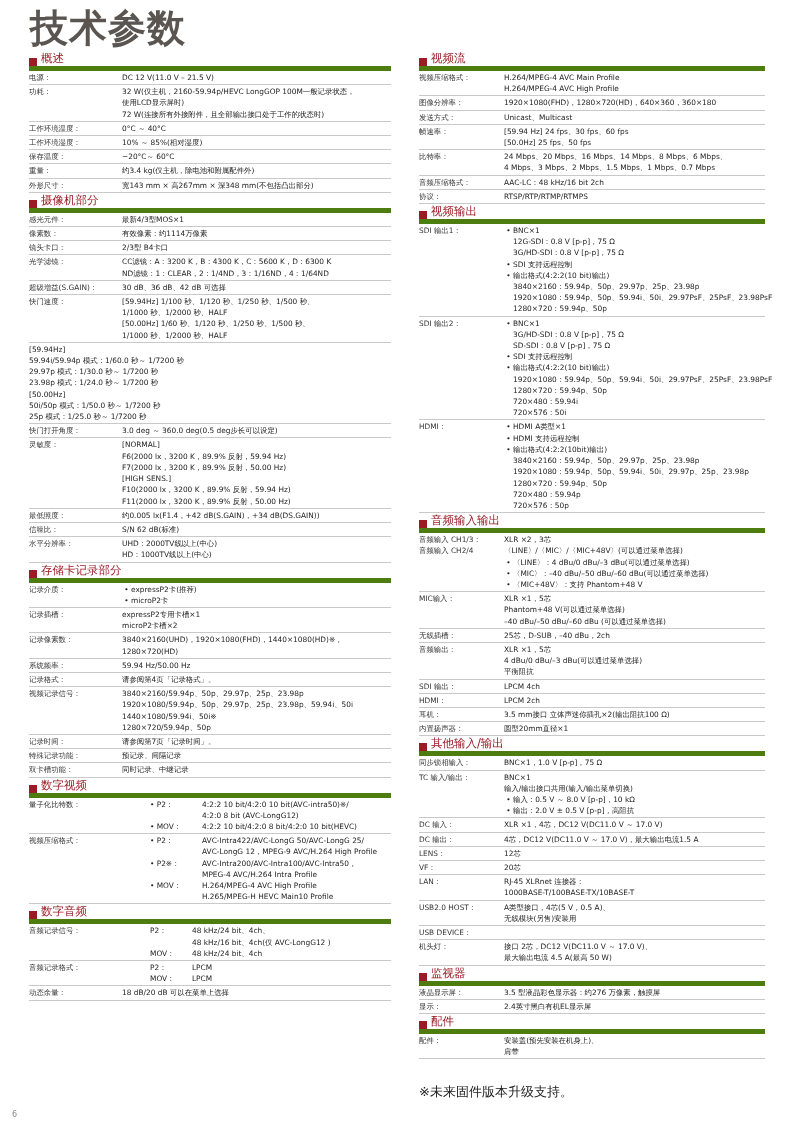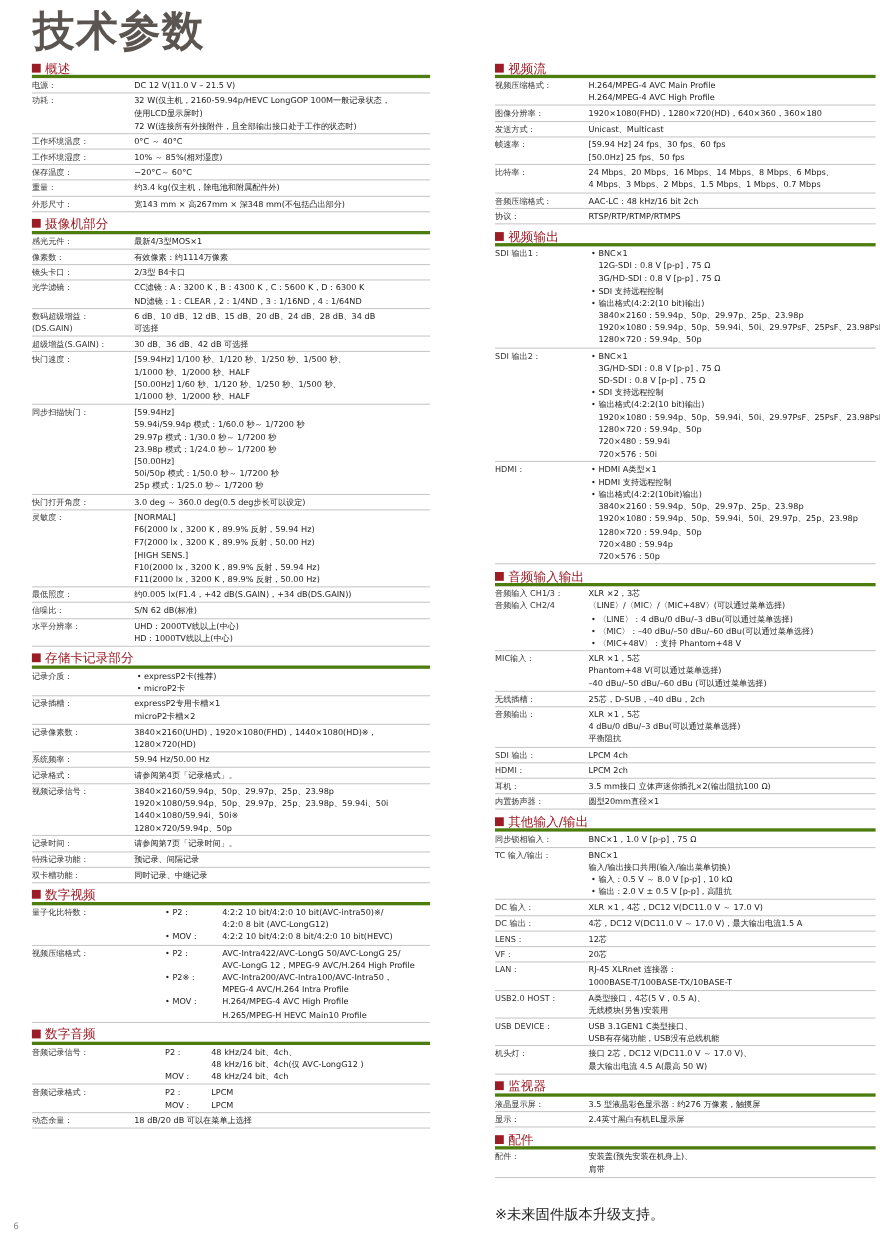--- a/index.html
+++ b/index.html
@@ -16,29 +16,29 @@
       font-weight: bold;
       color: #5b5551;
       letter-spacing: 1px;
       line-height: 52px;
     }
     .col {
       position: absolute;
       top: 55px;
     }
     .col-left { left: 29px; width: 362px; }
-    .col-right { left: 450px; width: 346px; }
+    .col-right { left: 419px; width: 346px; }
     .section { margin-bottom: 4px; }
     .section-head {
-      display: flex; align-items: center;
+      display: flex; align-items: flex-end;
       font-size: 11.5px;
       color: #9b1c25;
       height: 16px;
       line-height: 16px;
-      border-bottom: 3px solid #4d7c0f;
+      border-bottom: 5px solid #4d7c0f;
     }
     .section-head .sq {
       display: inline-block;
       width: 8px; height: 8px;
       background: #9b1c25;
       margin-right: 4px;
     }
     .row {
       display: flex;
       border-bottom: 1px solid #c9c9c9;
@@ -152,46 +152,35 @@
         </div>
       </div>
       <div class="row">
         <div class="lbl">光学滤镜：</div>
         <div class="val">
           <div>CC滤镜：A：3200 K，B：4300 K，C：5600 K，D：6300 K</div>
           <div>ND滤镜：1：CLEAR，2：1/4ND，3：1/16ND，4：1/64ND</div>
         </div>
       </div>
       <div class="row">
-        <div class="lbl">
-          <div>数码超级增益：</div>
-          <div>(DS.GAIN)</div>
-        </div>
-        <div class="val">
-          <div>6 dB、10 dB、12 dB、15 dB、20 dB、24 dB、28 dB、34 dB</div>
-          <div>可选择</div>
-        </div>
-      </div>
-      <div class="row">
         <div class="lbl">超级增益(S.GAIN)：</div>
         <div class="val">
           <div>30 dB、36 dB、42 dB 可选择</div>
         </div>
       </div>
       <div class="row">
         <div class="lbl">快门速度：</div>
         <div class="val">
           <div>[59.94Hz] 1/100 秒、1/120 秒、1/250 秒、1/500 秒、</div>
           <div>1/1000 秒、1/2000 秒、HALF</div>
           <div>[50.00Hz] 1/60 秒、1/120 秒、1/250 秒、1/500 秒、</div>
           <div>1/1000 秒、1/2000 秒、HALF</div>
         </div>
       </div>
       <div class="row">
-        <div class="lbl">同步扫描快门：</div>
         <div class="val">
           <div>[59.94Hz]</div>
           <div>59.94i/59.94p 模式：1/60.0 秒～ 1/7200 秒</div>
           <div>29.97p 模式：1/30.0 秒～ 1/7200 秒</div>
           <div>23.98p 模式：1/24.0 秒～ 1/7200 秒</div>
           <div>[50.00Hz]</div>
           <div>50i/50p 模式：1/50.0 秒～ 1/7200 秒</div>
           <div>25p 模式：1/25.0 秒～ 1/7200 秒</div>
         </div>
       </div>
@@ -658,24 +647,20 @@
       </div>
       <div class="row">
         <div class="lbl">USB2.0 HOST：</div>
         <div class="val">
           <div>A类型接口，4芯(5 V，0.5 A)、</div>
           <div>无线模块(另售)安装用</div>
         </div>
       </div>
       <div class="row">
         <div class="lbl">USB DEVICE：</div>
-        <div class="val">
-          <div>USB 3.1GEN1 C类型接口、</div>
-          <div>USB有存储功能，USB没有总线机能</div>
-        </div>
       </div>
       <div class="row">
         <div class="lbl">机头灯：</div>
         <div class="val">
           <div>接口 2芯，DC12 V(DC11.0 V ～ 17.0 V)、</div>
           <div>最大输出电流 4.5 A(最高 50 W)</div>
         </div>
       </div>
     </div>
   <div class="section">

